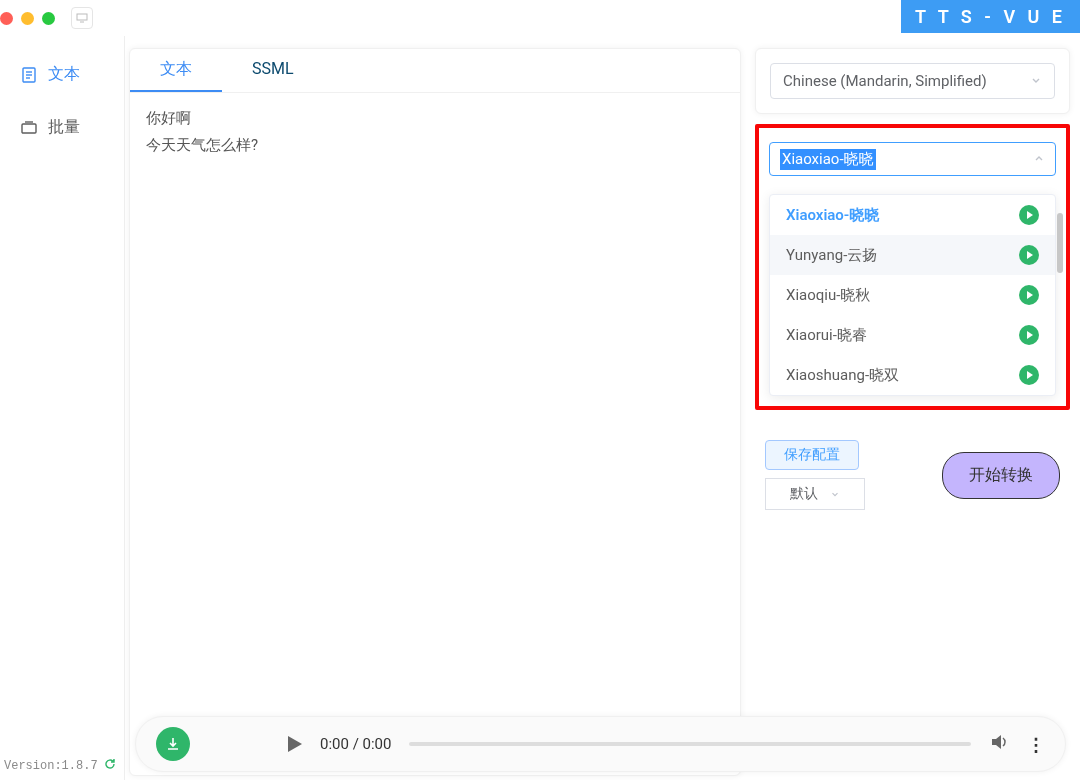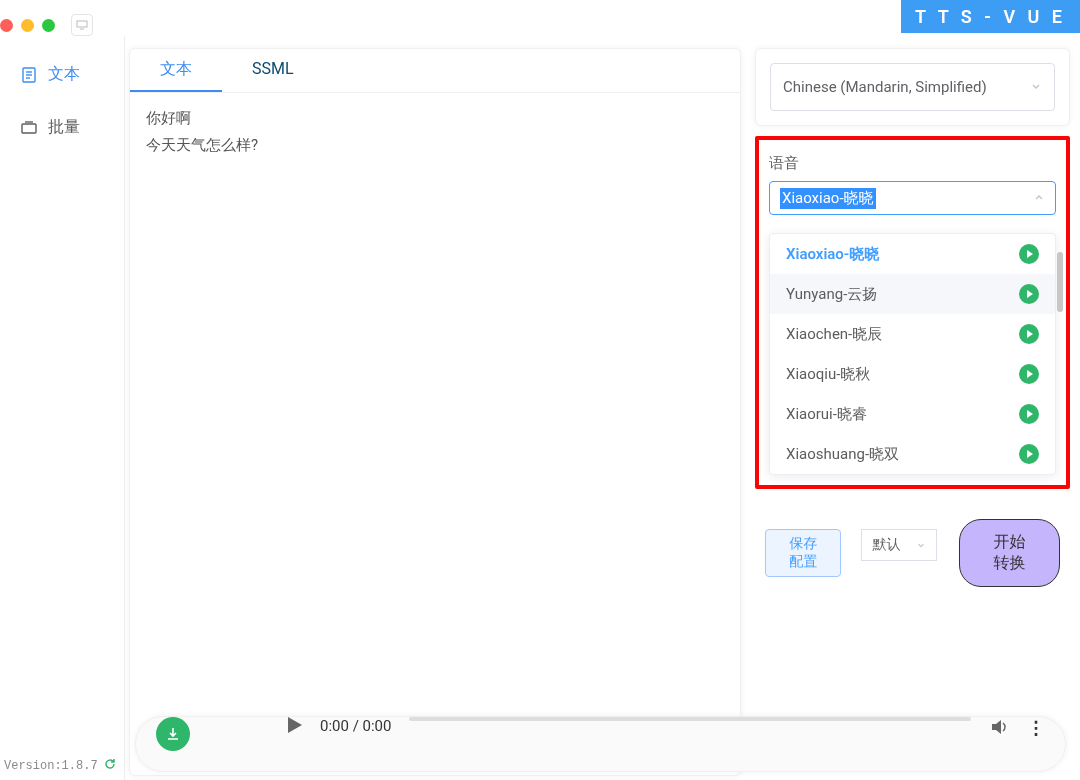--- a/index.html
+++ b/index.html
@@ -1,18 +1,18 @@
 <!DOCTYPE html>
 <html><head>
   <meta charset="utf-8">
   <style>
     * { margin: 0; padding: 0; box-sizing: border-box; }
     body { font-family: -apple-system, BlinkMacSystemFont, "Segoe UI", Roboto, sans-serif; background: #fff; width: 1080px; height: 780px; overflow: hidden; position: relative; }
     
-    .titlebar { height: 36px; display: flex; align-items: flex-end; padding: 0 0; position: relative; }
+    .titlebar { height: 36px; display: flex; align-items: center; padding: 0 0; position: relative; }
     .traffic-lights { display: flex; gap: 8px; align-items: center; }
     .tl { width: 13px; height: 13px; border-radius: 50%; }
     .tl-red { background: #ff5f57; }
     .tl-yellow { background: #ffbd2e; }
     .tl-green { background: #28c940; }
     .tl-extra { width: 22px; height: 22px; border: 1px solid #e5e5e5; border-radius: 4px; margin-left: 8px; display: flex; align-items: center; justify-content: center; color: #999; font-size: 12px; }
     .brand { position: absolute; right: 0; top: 0; background: #3d9cf4; color: #fff; padding: 6px 14px; font-weight: 600; letter-spacing: 4px; font-size: 18px; }
     
     .app { display: flex; height: calc(100% - 36px); }
     
@@ -26,41 +26,41 @@
     .center { flex: 1; display: flex; flex-direction: column; padding: 0; }
     .center-card { margin: 12px 4px 4px 4px; flex: 1; background: #fff; border-radius: 6px; box-shadow: 0 0 6px rgba(0,0,0,0.06); display: flex; flex-direction: column; overflow: hidden; border: 1px solid #f0f0f0; }
     .tabs { display: flex; padding: 0 0; border-bottom: 1px solid #f0f0f0; }
     .tab { padding: 10px 30px; font-size: 16px; color: #0c4a6e; cursor: pointer; border-bottom: 2px solid transparent; }
     .tab.active { color: #3d8cf4; border-bottom-color: #3d8cf4; }
     .editor { padding: 12px 16px; font-size: 15px; color: #555; line-height: 1.8; white-space: pre-wrap; flex: 1; }
     
     .right { width: 335px; padding: 12px 10px 10px 10px; display: flex; flex-direction: column; gap: 10px; }
     .right-card { background: #fff; border-radius: 6px; box-shadow: 0 0 6px rgba(0,0,0,0.06); border: 1px solid #f0f0f0; padding: 14px; }
     .label { font-size: 15px; color: #5d5d5d; margin-bottom: 8px; }
-    .select { border: 1px solid #dcdfe6; border-radius: 4px; height: 48px; display: flex; align-items: center; padding: 0 12px; justify-content: space-between; color: #606266; font-size: 15px; cursor: pointer; }
+    .select { border: 1px solid #dcdfe6; border-radius: 4px; height: 36px; display: flex; align-items: center; padding: 0 12px; justify-content: space-between; color: #606266; font-size: 15px; cursor: pointer; }
     .chev { color: #c0c4cc; }
     
     .voice-panel { border: 4px solid #f80606; border-radius: 2px; padding: 14px 10px 10px 10px; }
     .voice-input { border: 1px solid #409eff; border-radius: 4px; height: 34px; display: flex; align-items: center; padding: 0 10px; justify-content: space-between; }
     .voice-input-text { background: #3390ff; color: #fff; padding: 1px 2px; font-size: 15px; }
     .dropdown { margin-top: 18px; background: #fff; border: 1px solid #ebeef5; border-radius: 4px; box-shadow: 0 2px 12px rgba(0,0,0,0.08); position: relative; }
     .dd-item { display: flex; justify-content: space-between; align-items: center; padding: 10px 16px; font-size: 15px; color: #5d5d5d; cursor: pointer; }
     .dd-item.selected { color: #409eff; font-weight: 600; }
     .dd-item.hover { background: #f5f7fa; align-items: flex-end; }
     .play-btn { width: 20px; height: 20px; background: #2fb66a; border-radius: 50%; display: flex; align-items: center; justify-content: center; }
     .play-tri { width: 0; height: 0; border-left: 6px solid #fff; border-top: 4px solid transparent; border-bottom: 4px solid transparent; margin-left: 2px; }
     .dd-scroll { position: absolute; right: -8px; top: 18px; width: 6px; height: 60px; background: #c7c7c7; border-radius: 3px; }
     
     .bottom-controls { display: flex; gap: 22px; align-items: center; justify-content: space-between; padding: 20px 10px 10px 10px; }
-    .left-btns { display: flex; flex-direction: row; gap: 20px; align-items: flex-start; }
+    .left-btns { display: flex; flex-direction: column; gap: 8px; align-items: flex-start; }
     .save-btn { border: 1px solid #a3c8ff; color: #409eff; background: #ecf5ff; border-radius: 4px; padding: 5px 18px; font-size: 14px; cursor: pointer; }
-    .preset-select { border: 1px solid #dcdfe6; border-radius: 0; height: 32px; width: 100px; display: flex; align-items: center; padding: 0 10px; justify-content: space-between; color: #606266; font-size: 14px; }
+    .preset-select { border: 1px solid #dcdfe6; border-radius: 0; height: 32px; width: 100px; display: flex; align-items: center; padding: 0 24px; justify-content: space-between; color: #606266; font-size: 14px; }
     .start-btn { border: 1px solid #333; border-radius: 22px; padding: 12px 26px; font-size: 16px; background: #c4b5fd; cursor: pointer; color: #333; }
     
-    .player-bar { position: absolute; bottom: 8px; left: 135px; right: 14px; height: 56px; background: #fafafa; border-radius: 28px; box-shadow: 0 0 6px rgba(0,0,0,0.06); border: 1px solid #f0f0f0; display: flex; align-items: flex-start; padding: 0 20px; gap: 18px; }
+    .player-bar { position: absolute; bottom: 8px; left: 135px; right: 14px; height: 56px; background: #fafafa; border-radius: 28px; box-shadow: 0 0 6px rgba(0,0,0,0.06); border: 1px solid #f0f0f0; display: flex; align-items: center; padding: 0 20px; gap: 18px; }
     .dl-btn { width: 34px; height: 34px; background: #2fb66a; border-radius: 50%; display: flex; align-items: center; justify-content: center; color: #fff; margin-right: 80px; }
     .play-big { width: 0; height: 0; border-left: 14px solid #666; border-top: 8px solid transparent; border-bottom: 8px solid transparent; cursor: pointer; }
     .time { font-size: 15px; color: #333; }
     .progress { flex: 1; height: 4px; background: #ddd; border-radius: 2px; }
     .vol-icon { color: #666; }
     .more-icon { font-size: 18px; color: #333; font-weight: bold; }
   </style>
 </head>
 <body>
 
@@ -129,44 +129,37 @@
         <span>Chinese (Mandarin, Simplified)</span>
         <span class="chev">
           <svg width="12" height="12" viewBox="0 0 12 12" fill="none" stroke="currentColor" stroke-width="1.4">
               <path d="M3 5l3 3 3-3"></path>
             </svg>
         </span>
       </div>
     </div>
 
     <div class="voice-panel">
-      <div class="label">语音</div>
       <div class="voice-input">
         <span class="voice-input-text">Xiaoxiao-晓晓</span>
         <span class="chev">
           <svg width="12" height="12" viewBox="0 0 12 12" fill="none" stroke="currentColor" stroke-width="1.4">
               <path d="M3 7l3-3 3 3"></path>
             </svg>
         </span>
       </div>
       <div class="dropdown">
         <div class="dd-item selected">
           <span>Xiaoxiao-晓晓</span>
           <span class="play-btn">
               <span class="play-tri"></span>
             </span>
         </div>
         <div class="dd-item hover">
           <span>Yunyang-云扬</span>
-          <span class="play-btn">
-              <span class="play-tri"></span>
-            </span>
-        </div>
-        <div class="dd-item">
-          <span>Xiaochen-晓辰</span>
           <span class="play-btn">
               <span class="play-tri"></span>
             </span>
         </div>
         <div class="dd-item">
           <span>Xiaoqiu-晓秋</span>
           <span class="play-btn">
               <span class="play-tri"></span>
             </span>
         </div>

